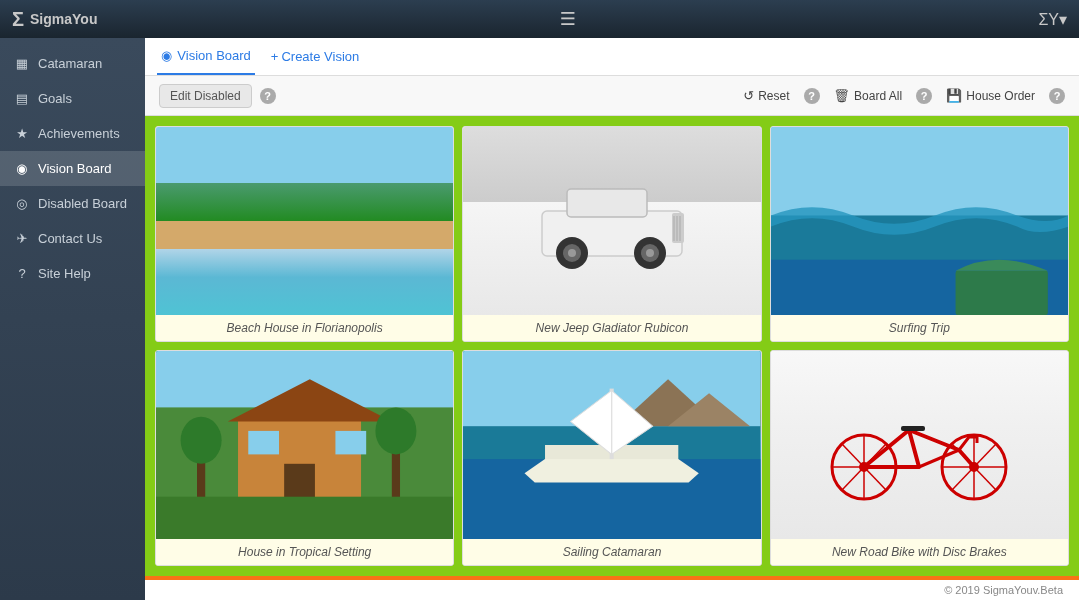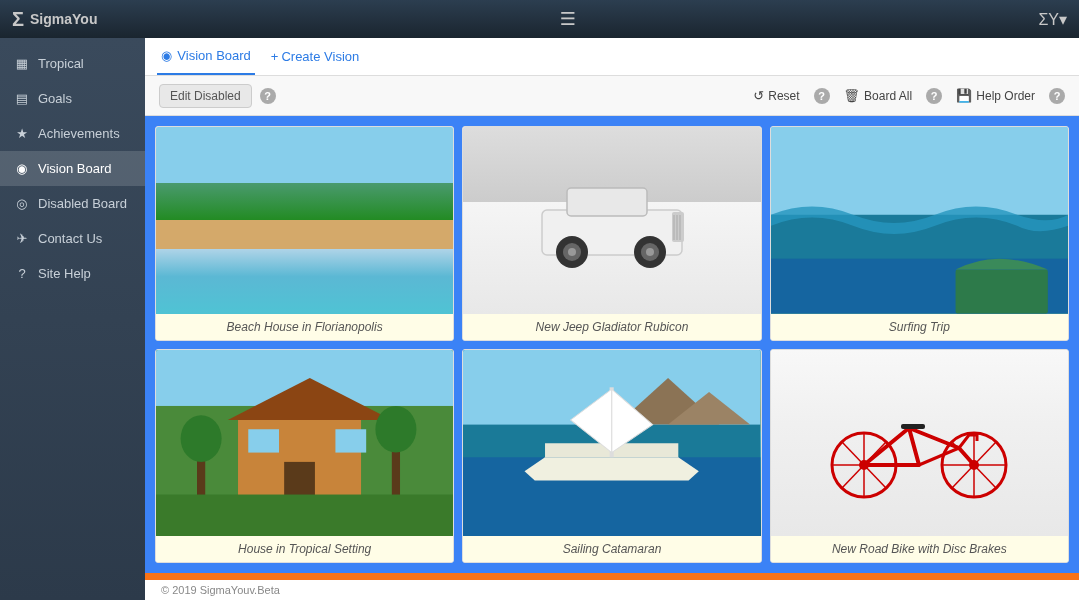--- a/index.html
+++ b/index.html
@@ -101,21 +101,21 @@
       display: flex; align-items: center; gap: 4px;
       font-size: 12px; color: #444; cursor: pointer;
     }
     .toolbar-btn-icon { font-size: 13px; }
 
     
     .vision-grid {
       flex: 1;
       overflow-y: auto;
       padding: 10px;
-      background: #3b82f6;
+      background: #84cc16;
       display: grid;
       grid-template-columns: repeat(3, 1fr);
       grid-template-rows: repeat(2, 1fr);
       gap: 8px;
     }
     .vision-card {
       background: #fff;
       border: 1px solid #ddd;
       border-radius: 3px;
       display: flex;
@@ -133,28 +133,28 @@
       font-size: 12px;
       color: #555;
       padding: 6px 4px;
       font-style: italic;
       flex-shrink: 0;
     }
 
     
     .footer {
       background: #fff;
-      border-top: 7px solid #f97316;
+      border-top: 4px solid #f97316;
       text-align: center;
       font-size: 11px;
       color: #888;
       padding: 5px;
       flex-shrink: 0;
       display: flex;
-      justify-content: flex-start;
+      justify-content: flex-end;
       padding: 4px 16px;
     }
 
     
     .img-beach-house {
       background: linear-gradient(180deg, #87ceeb 0%, #87ceeb 30%, #4a9a6e 30%, #228b22 50%, #d4a96a 50%, #d4a96a 65%, #b0d4e8 65%, #5bb8d4 80%, #4fc3d4 100%);
       width: 100%; height: 100%;
     }
     .img-jeep {
       background: linear-gradient(180deg, #ddd 0%, #ccc 40%, #f5f5f5 40%, #e8e8e8 100%);
@@ -189,21 +189,21 @@
   </div>
   <div class="topbar-hamburger">☰</div>
   <div class="topbar-right">ΣY▾</div>
 </div>
 
 <div class="main-layout">
 
   <nav class="sidebar">
     <div class="sidebar-item">
       <span class="sidebar-icon">▦</span>
-      <span>Tropical</span>
+      <span>Catamaran</span>
     </div>
     <div class="sidebar-item">
       <span class="sidebar-icon">▤</span>
       <span>Goals</span>
     </div>
     <div class="sidebar-item">
       <span class="sidebar-icon">★</span>
       <span>Achievements</span>
     </div>
     <div class="sidebar-item active">
@@ -248,21 +248,21 @@
           <span>Reset</span>
         </div>
         <div class="help-icon">?</div>
         <div class="toolbar-btn">
           <span class="toolbar-btn-icon">🗑</span>
           <span>Board All</span>
         </div>
         <div class="help-icon">?</div>
         <div class="toolbar-btn">
           <span class="toolbar-btn-icon">💾</span>
-          <span>Help Order</span>
+          <span>House Order</span>
         </div>
         <div class="help-icon">?</div>
       </div>
     </div>
 
     <div class="vision-grid">
 
       <div class="vision-card">
         <div class="vision-card-img">
           <div class="img-beach-house"></div>

